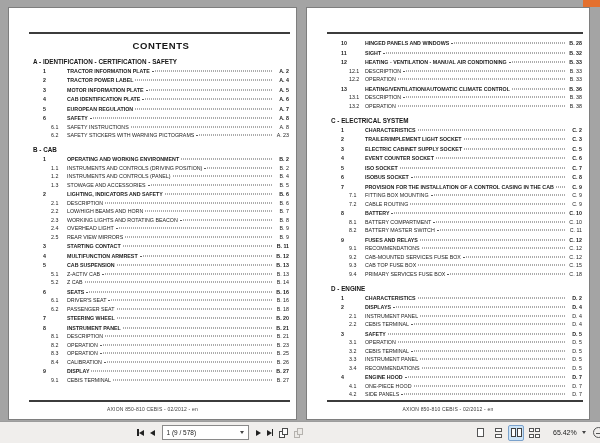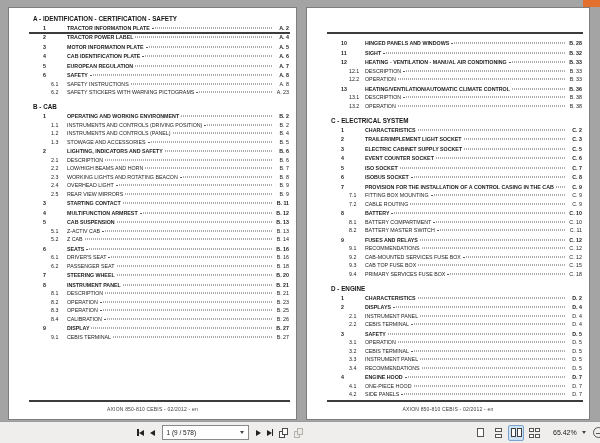--- a/index.html
+++ b/index.html
@@ -66,20 +66,21 @@
 </head>
 <body>
 
 <div id="stage">
 
   <div class="viewer">
 
     <div class="page page-left">
       <div class="toprule"></div>
       <div class="content">
+        <div class="doc-title">CONTENTS</div>
       <div class="sec">A - IDENTIFICATION - CERTIFICATION - SAFETY</div>
           <div class="row lvl1">
             <span class="num">1</span>
             <span class="lbl">TRACTOR INFORMATION PLATE</span>
             <span class="dots"></span>
             <span class="pg">A. 2</span>
           </div>
           <div class="row lvl1">
             <span class="num">2</span>
             <span class="lbl">TRACTOR POWER LABEL</span>

